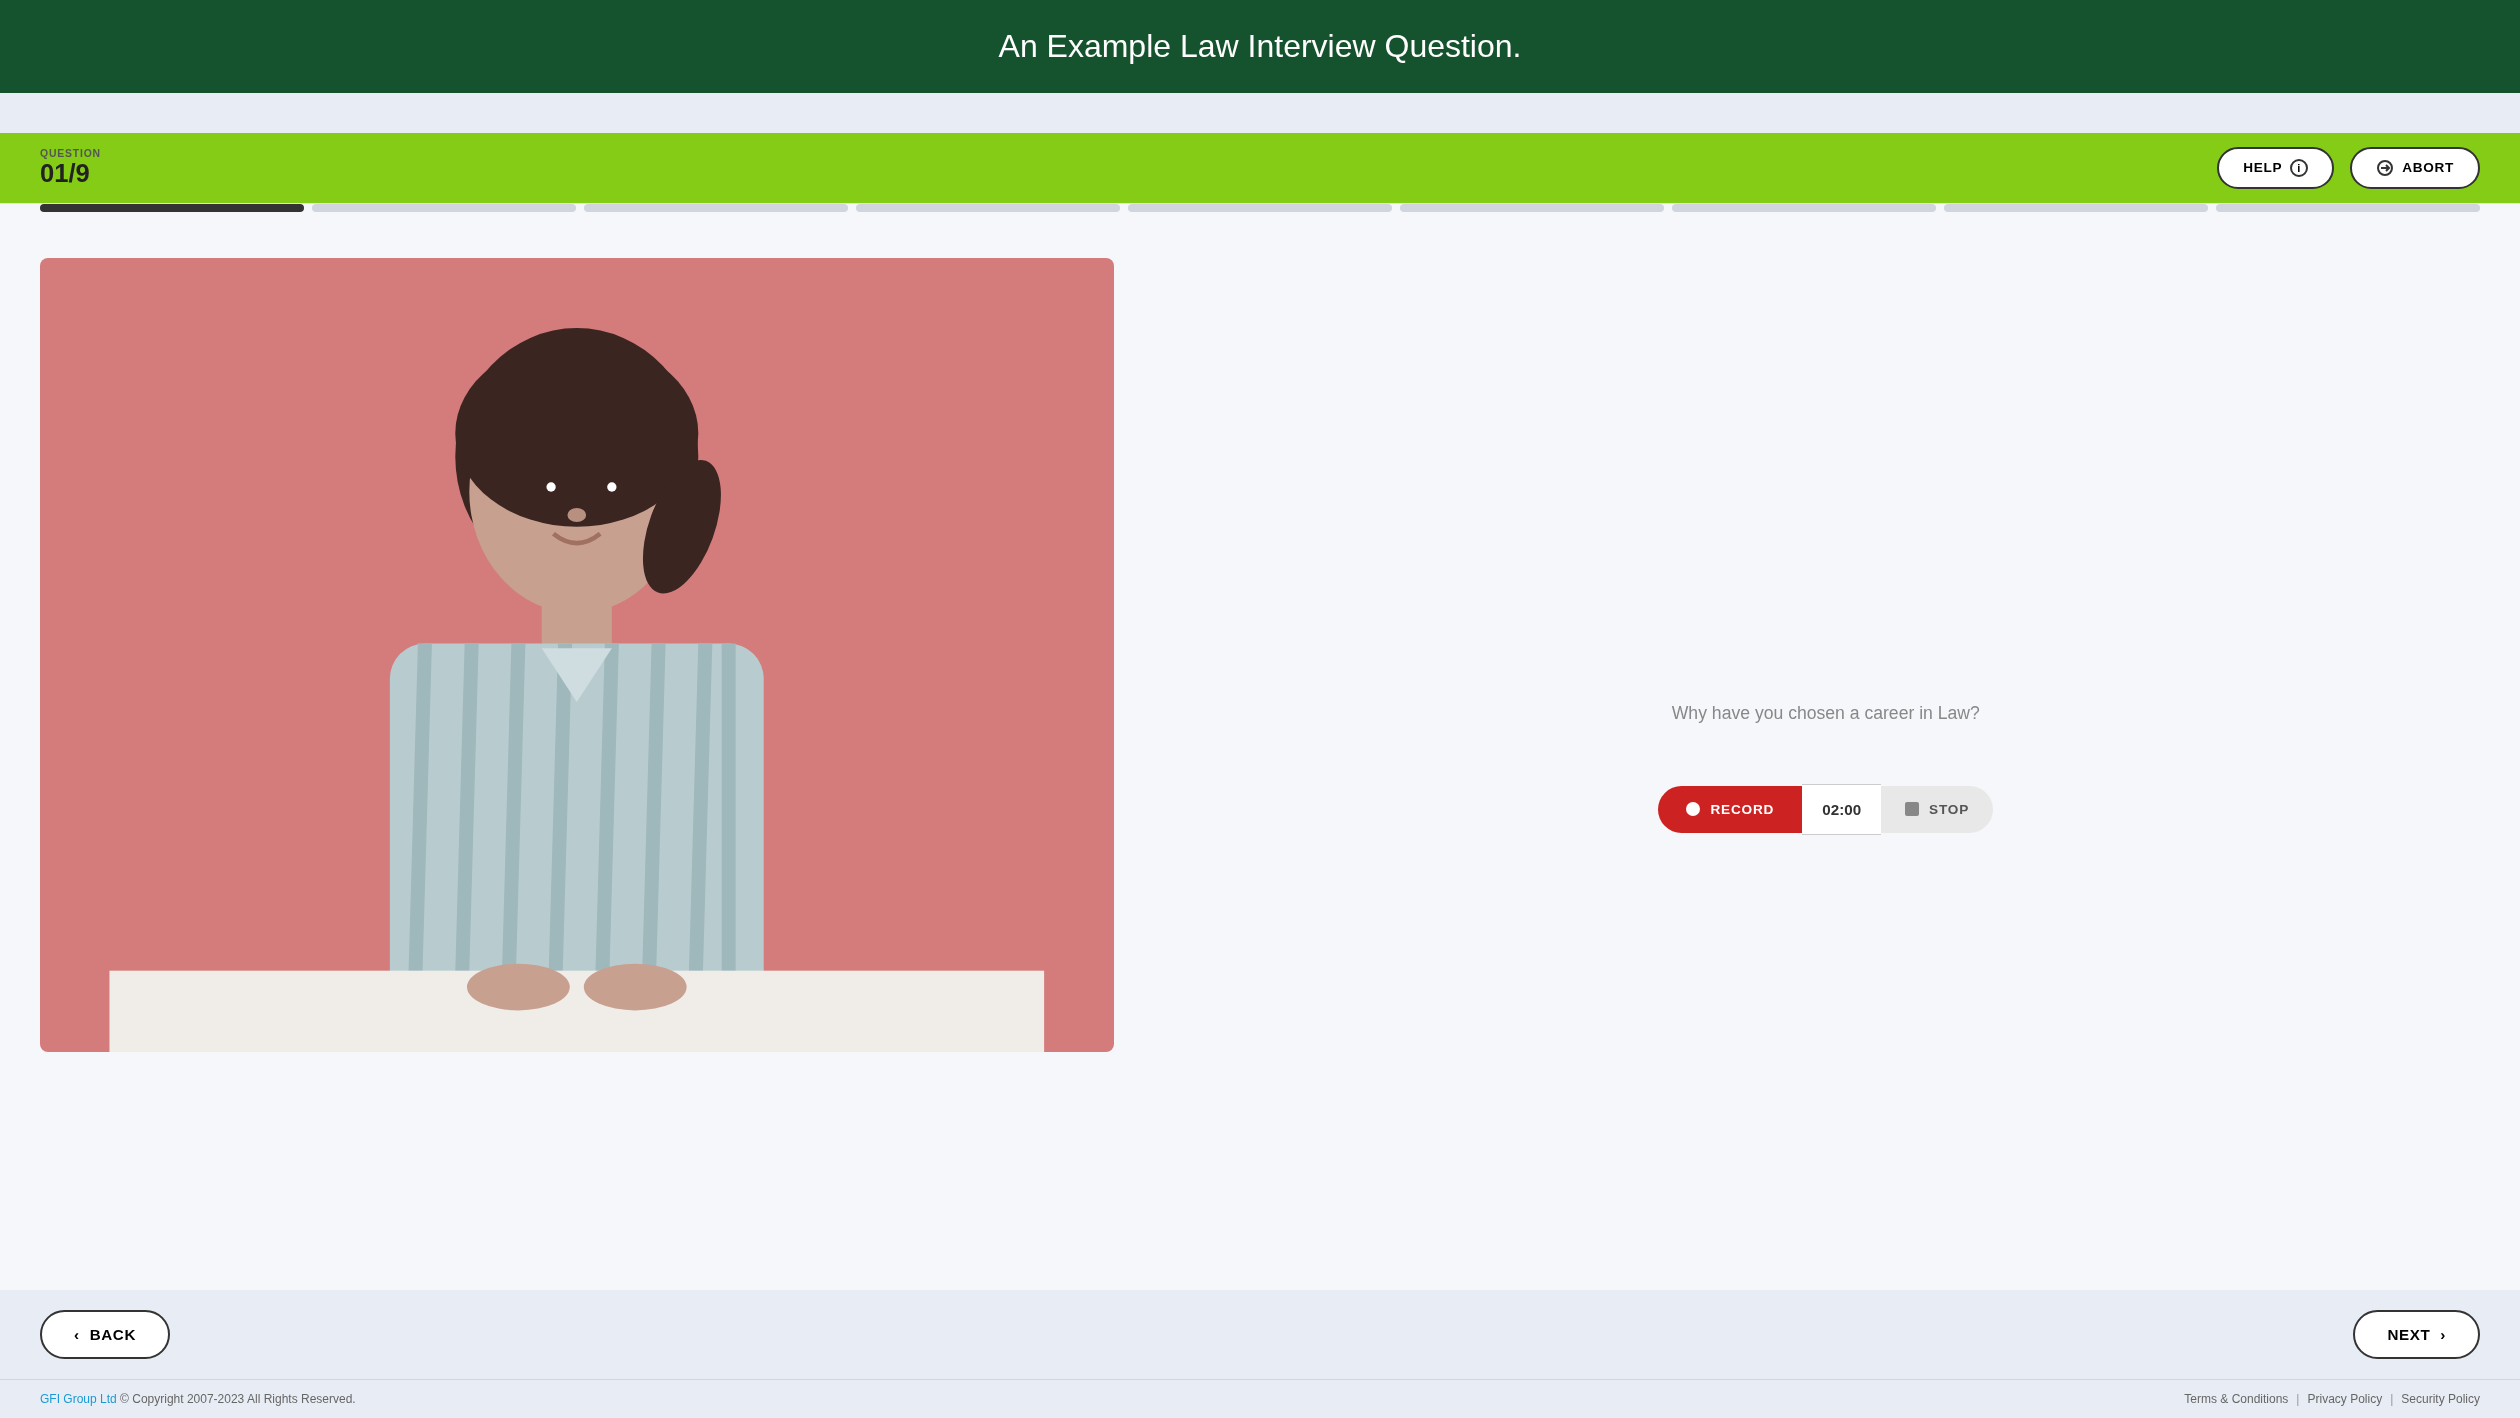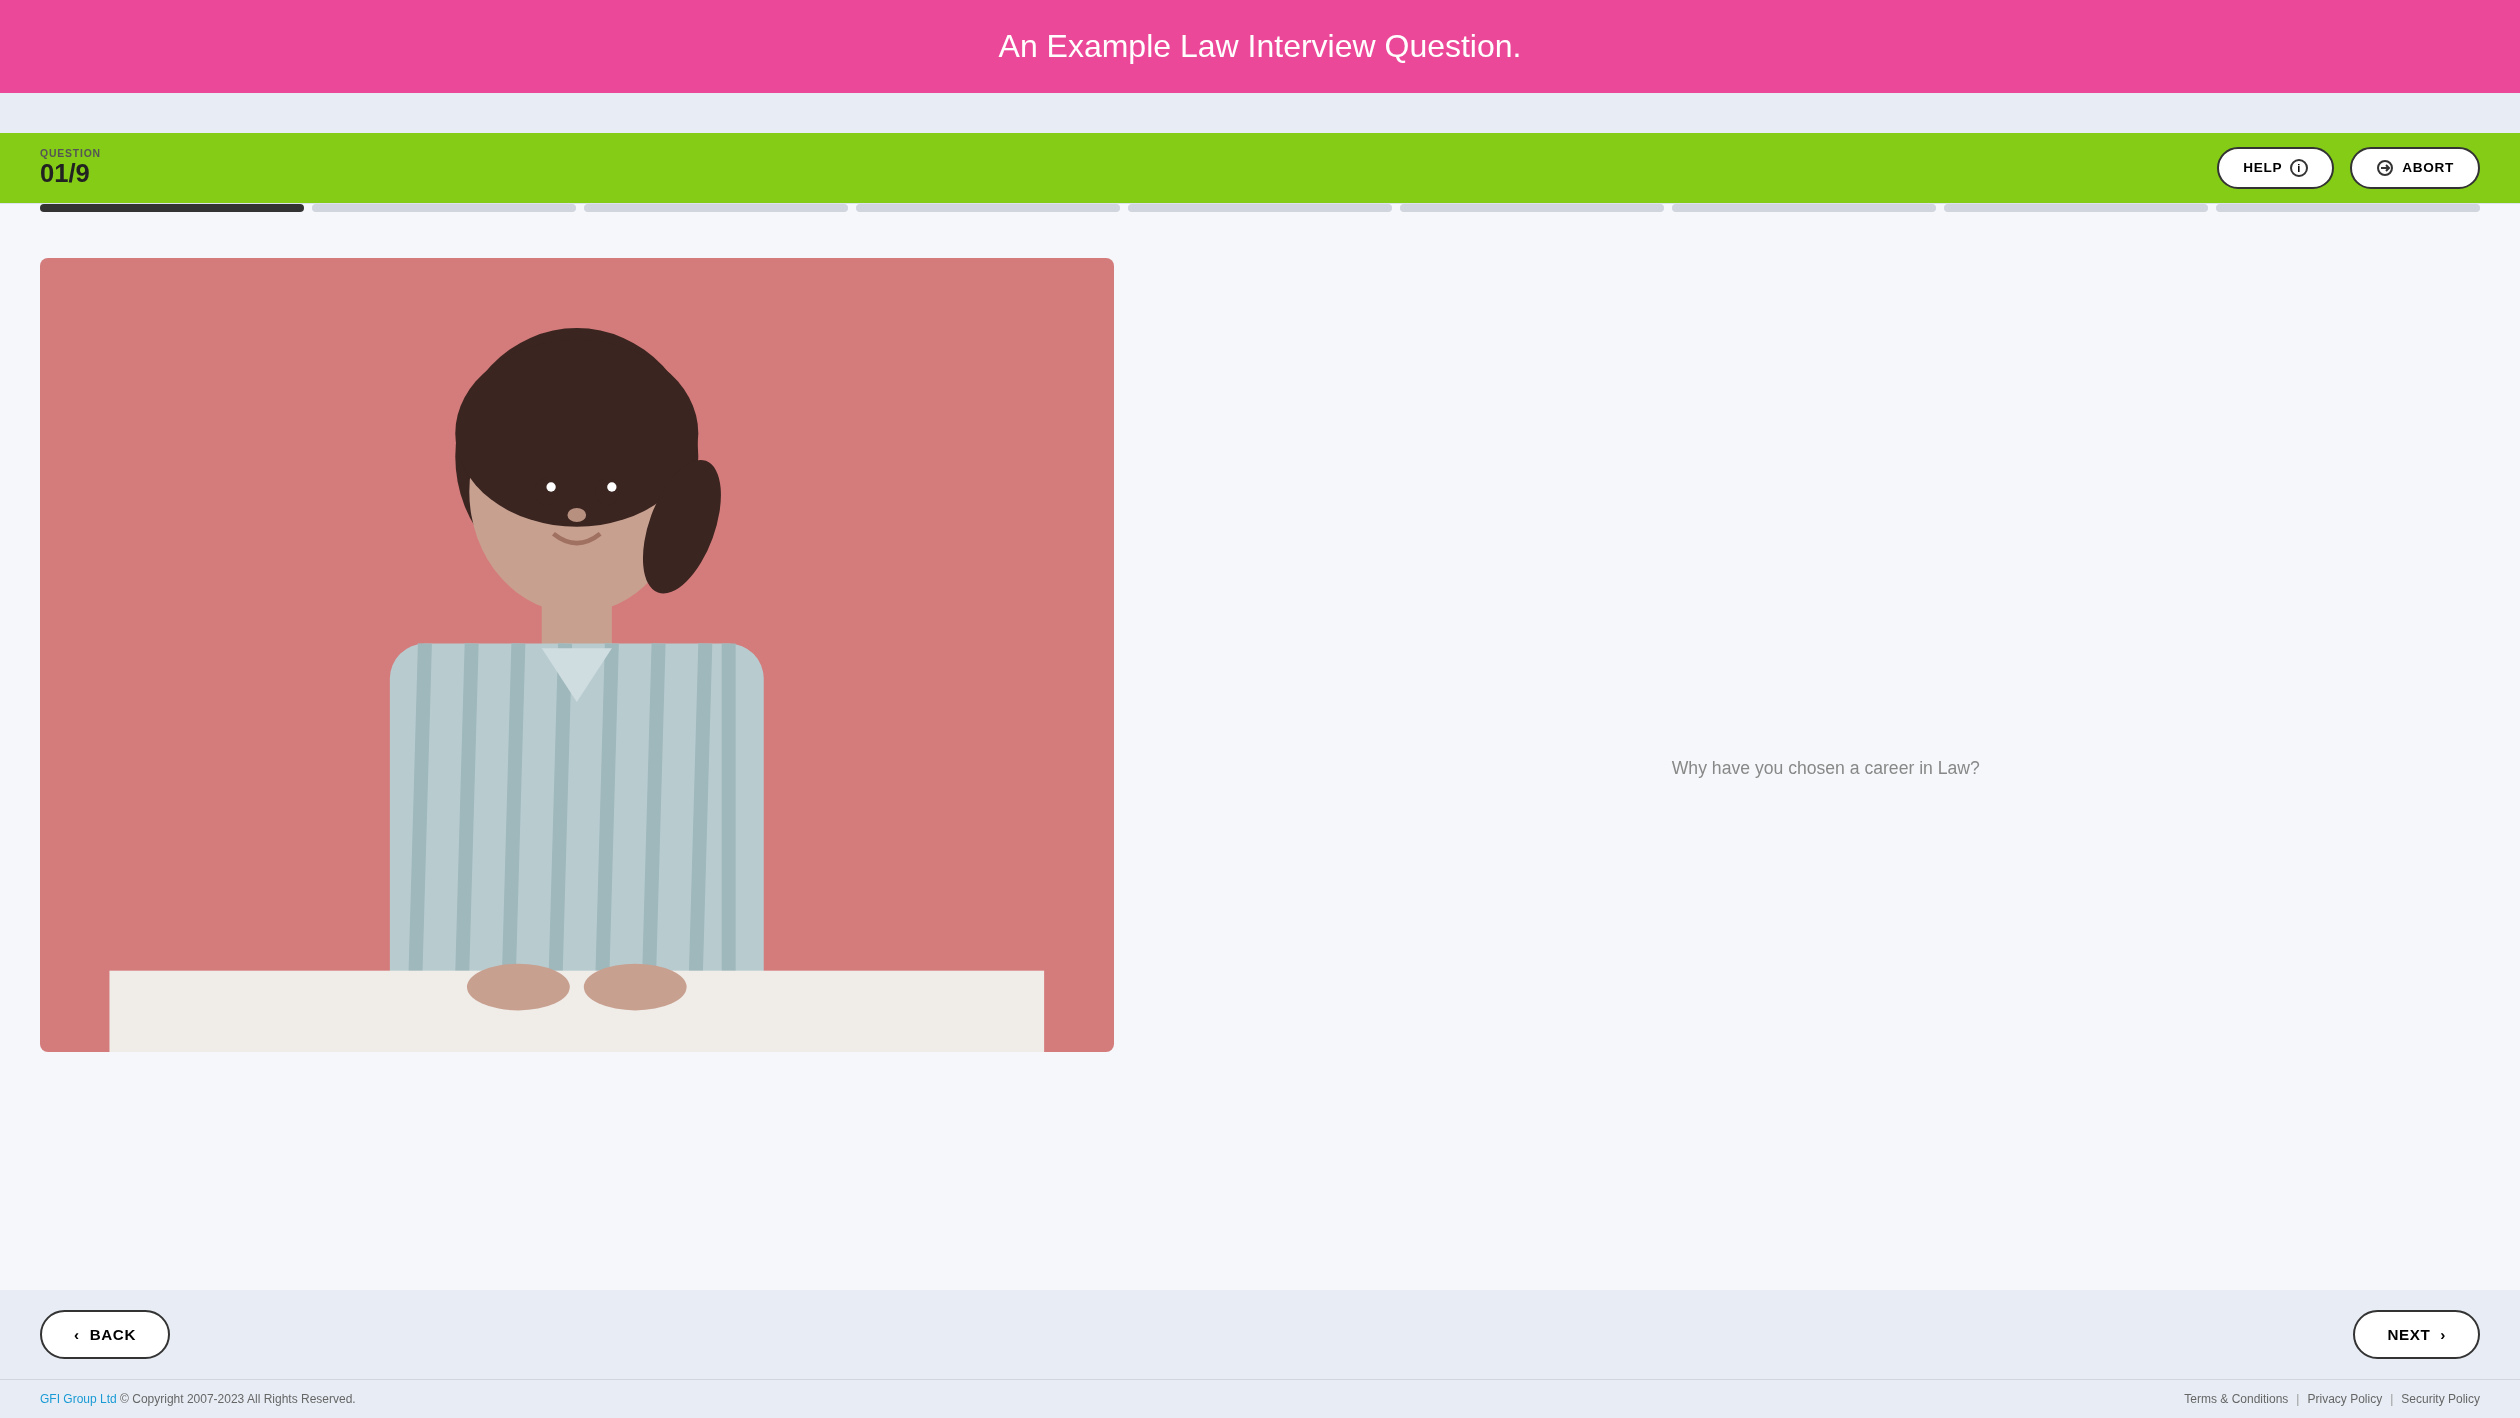--- a/index.html
+++ b/index.html
@@ -11,21 +11,21 @@
     body {
       font-family: Arial, sans-serif;
       background-color: #e8edf5;
       min-height: 100vh;
       display: flex;
       flex-direction: column;
     }
 
     
     #header {
-      background-color: #ec4899;
+      background-color: #14532d;
       padding: 24px 40px;
       text-align: center;
     }
 
     #header-title {
       color: white;
       font-size: 2rem;
       font-weight: 400;
       line-height: 1.4;
     }
@@ -383,20 +383,31 @@
 
           <ellipse cx="200" cy="110" rx="4" ry="3" fill="#b89080"></ellipse>
         </svg>
       </div>
     </div>
   </div>
 
   <div id="question-panel">
     <div id="question-text">Why have you chosen a career in Law?</div>
 
+    <div id="record-controls">
+      <button id="record-btn">
+        <span class="record-dot"></span>
+        <span>RECORD</span>
+      </button>
+      <div id="timer-display">02:00</div>
+      <button id="stop-btn">
+        <span class="stop-square"></span>
+        <span>STOP</span>
+      </button>
+    </div>
   </div>
 </div>
 
 <div id="bottom-nav">
   <button class="bottom-btn">
     <span>‹</span>
     <span>BACK</span>
   </button>
   <button class="bottom-btn">
     <span>NEXT</span>

